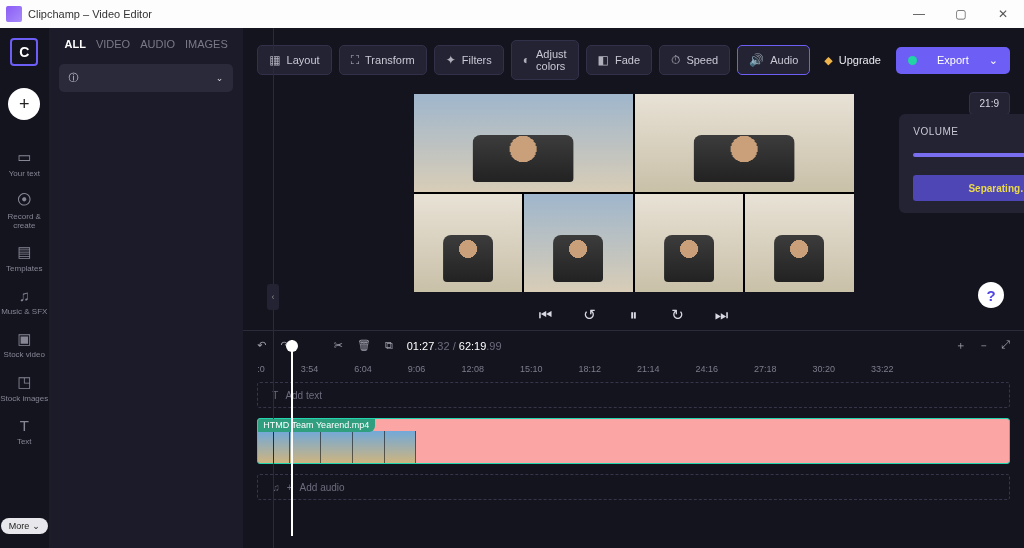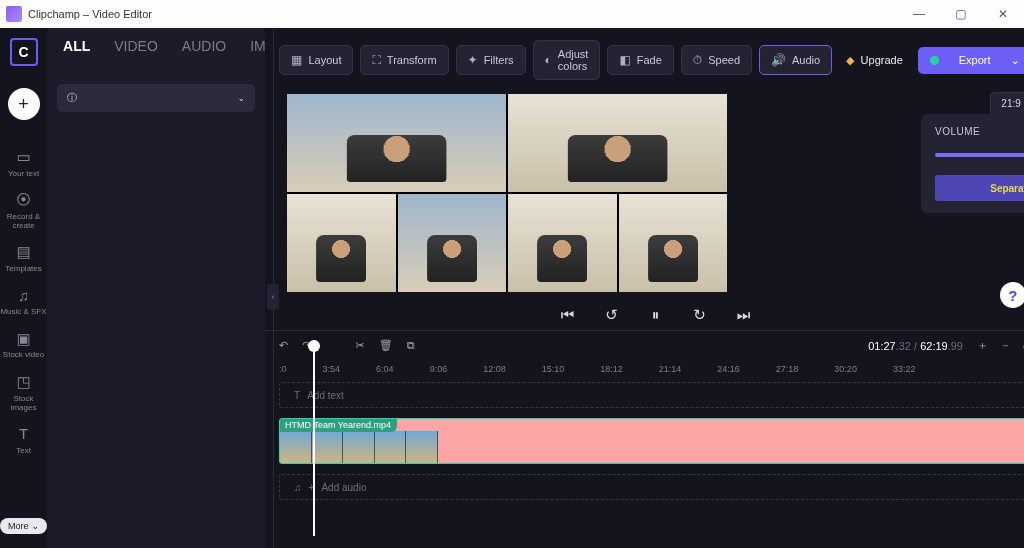--- a/index.html
+++ b/index.html
@@ -16,21 +16,21 @@
   .rail .brand{width:28px;height:28px;margin-bottom:18px;position:relative}
   .rail .brand::before{content:"";position:absolute;inset:0;border:2px solid #6d5ff5;border-radius:4px}
   .rail .brand::after{content:"C";position:absolute;inset:0;display:flex;align-items:center;justify-content:center;color:#fff;font-weight:700;font-size:14px}
   .rail .plus{width:32px;height:32px;border-radius:50%;background:#fff;color:#222;font-size:18px;display:flex;align-items:center;justify-content:center;margin-bottom:20px}
   .rail .ritem{display:flex;flex-direction:column;align-items:center;gap:4px;font-size:8px;color:#868695;padding:5px 0;width:100%;text-align:center;line-height:1.1}
   .rail .ritem .ico{font-size:15px}
   .rail .more{margin-top:auto;margin-bottom:14px;background:#e8e8ec;color:#222;border-radius:12px;padding:3px 8px;font-size:9px;display:flex;align-items:center;gap:3px}
 
   
   .panel{width:218px;background:#1b1b29;padding:10px 10px}
-  .tabs{display:flex;gap:24px;font-size:14px;color:#7a7a89;margin-bottom:30px;padding-left:6px}
+  .tabs{display:flex;gap:10px;font-size:11px;color:#7a7a89;margin-bottom:14px;padding-left:6px}
   .tabs span.active{color:#fff;font-weight:700}
   .cloud{background:#2a2a3b;border-radius:5px;padding:7px 10px;font-size:10px;display:flex;align-items:center;gap:7px;color:#d8d8e0;margin-bottom:18px}
   .cloud .chev{margin-left:auto;font-size:9px}
   .thumb{width:92px}
   .thumb .timg{width:92px;height:52px;border-radius:4px;background:linear-gradient(90deg,#6a9bd6 0 33%,#d4a76a 33% 66%,#8dd4a0 66% 100%);position:relative;overflow:hidden}
   .thumb .timg::after{content:"";position:absolute;inset:0;background:repeating-linear-gradient(0deg,transparent 0 24px,rgba(0,0,0,.25) 24px 26px)}
   .thumb .dur{position:absolute;bottom:3px;left:3px;background:rgba(0,0,0,.7);color:#fff;font-size:8px;padding:1px 3px;border-radius:2px}
   .thumb .tlabel{background:#fff;color:#222;font-size:9px;padding:3px 4px;border-radius:0 0 3px 3px;white-space:nowrap;overflow:hidden;text-overflow:ellipsis}
 
   
@@ -38,42 +38,42 @@
   
   .toolbar{display:flex;align-items:center;gap:7px;padding:12px 14px}
   .tbtn{background:#232333;border:1px solid #31314a;color:#c9c9d6;border-radius:5px;padding:7px 11px;font-size:11px;display:flex;align-items:center;gap:6px}
   .tbtn.audio{border-color:#6d5ff5}
   .tbtn .ico{font-size:12px;opacity:.85}
   .toolbar .spacer{flex:1}
   .upgrade{color:#e9e9ef;font-size:11px;display:flex;align-items:center;gap:6px;margin-right:8px}
   .export{background:#6d5ff5;border-radius:5px;padding:7px 12px;color:#fff;font-size:11px;display:flex;align-items:center;gap:20px}
   .export .dot{width:9px;height:9px;border-radius:50%;background:#22d3a5;display:inline-block}
 
-  .stage{display:flex;padding:2px 22px 6px;gap:14px;position:relative}
+  .stage{display:flex;justify-content:center;padding:2px 22px 6px;gap:14px;position:relative}
   .video{width:440px;height:198px;background:#000;display:grid;grid-template-columns:1fr 1fr 1fr 1fr;grid-template-rows:1fr 1fr;gap:2px}
   .vcell{background:linear-gradient(#9fb6cc,#d8cdb7);position:relative}
   .vcell::after{content:"";position:absolute;bottom:10%;left:50%;transform:translateX(-50%);width:46%;height:48%;background:radial-gradient(circle at 50% 30%,#caa07a 0 22%,transparent 22%),linear-gradient(#3c3c3c,#222);border-radius:8px 8px 4px 4px}
   .vcell.b{background:linear-gradient(#e8e2d6,#c9c0a8)}
   
   .aspect{position:absolute;right:14px;top:0;background:#232333;border:1px solid #31314a;border-radius:4px;padding:5px 10px;font-size:10px;color:#d9d9e4}
 
   
   .popup{width:200px;background:#232333;border-radius:6px;padding:12px 14px;position:absolute;left:656px;top:86px;z-index:5}
   .popup .hdr{font-size:10px;letter-spacing:.5px;color:#c9c9d6}
   .popup .slider{height:4px;background:#7a6ef0;border-radius:2px;margin:16px 0 18px;position:relative}
   .popup .slider::after{content:"";position:absolute;right:48px;top:-4px;width:12px;height:12px;border-radius:50%;background:#fff}
   .popup .sep{background:#4f46b5;height:26px;border-radius:3px;display:flex;align-items:center;justify-content:center}
   .popup .sep span{color:#e8d94d;font-size:10px;font-weight:600}
 
   .transport{display:flex;justify-content:center;gap:20px;padding:8px 0 6px;color:#d9d9e4;font-size:15px}
   .transport span{display:inline-flex;width:24px;justify-content:center}
   
   .timebar{display:flex;align-items:center;height:30px;border-top:1px solid #2a2a3b;padding:0 14px;gap:14px;color:#b9b9c6;font-size:11px}
   .timebar .ico{opacity:.85}
-  .timebar .tc{flex:1;text-align:right}
+  .timebar .tc{flex:1;text-align:left}
   .timebar .right{display:flex;gap:12px}
 
   .ruler{display:flex;gap:36px;font-size:9px;color:#7c7c8c;padding:4px 14px 2px;overflow:hidden;position:relative}
   .ruler::after{content:"";position:absolute;left:0;right:0;top:18px;border-bottom:1px dotted #2f2f40}
 
   .tracks{position:relative;padding:6px 14px;height:160px}
   .playhead{position:absolute;left:48px;top:-36px;bottom:0;width:2px;background:#fff;z-index:3}
   .playhead::before{content:"";position:absolute;top:0;left:-5px;width:12px;height:12px;border-radius:50%;background:#fff}
   .track{height:26px;border:1px dashed #36364b;border-radius:3px;margin-bottom:10px;display:flex;align-items:center;padding-left:14px;font-size:10px;color:#6c6c7e;gap:7px}
   .clip{height:46px;background:#fca5a5;border:1px solid #22d6b0;border-radius:3px;position:relative;margin-bottom:10px;overflow:hidden}

